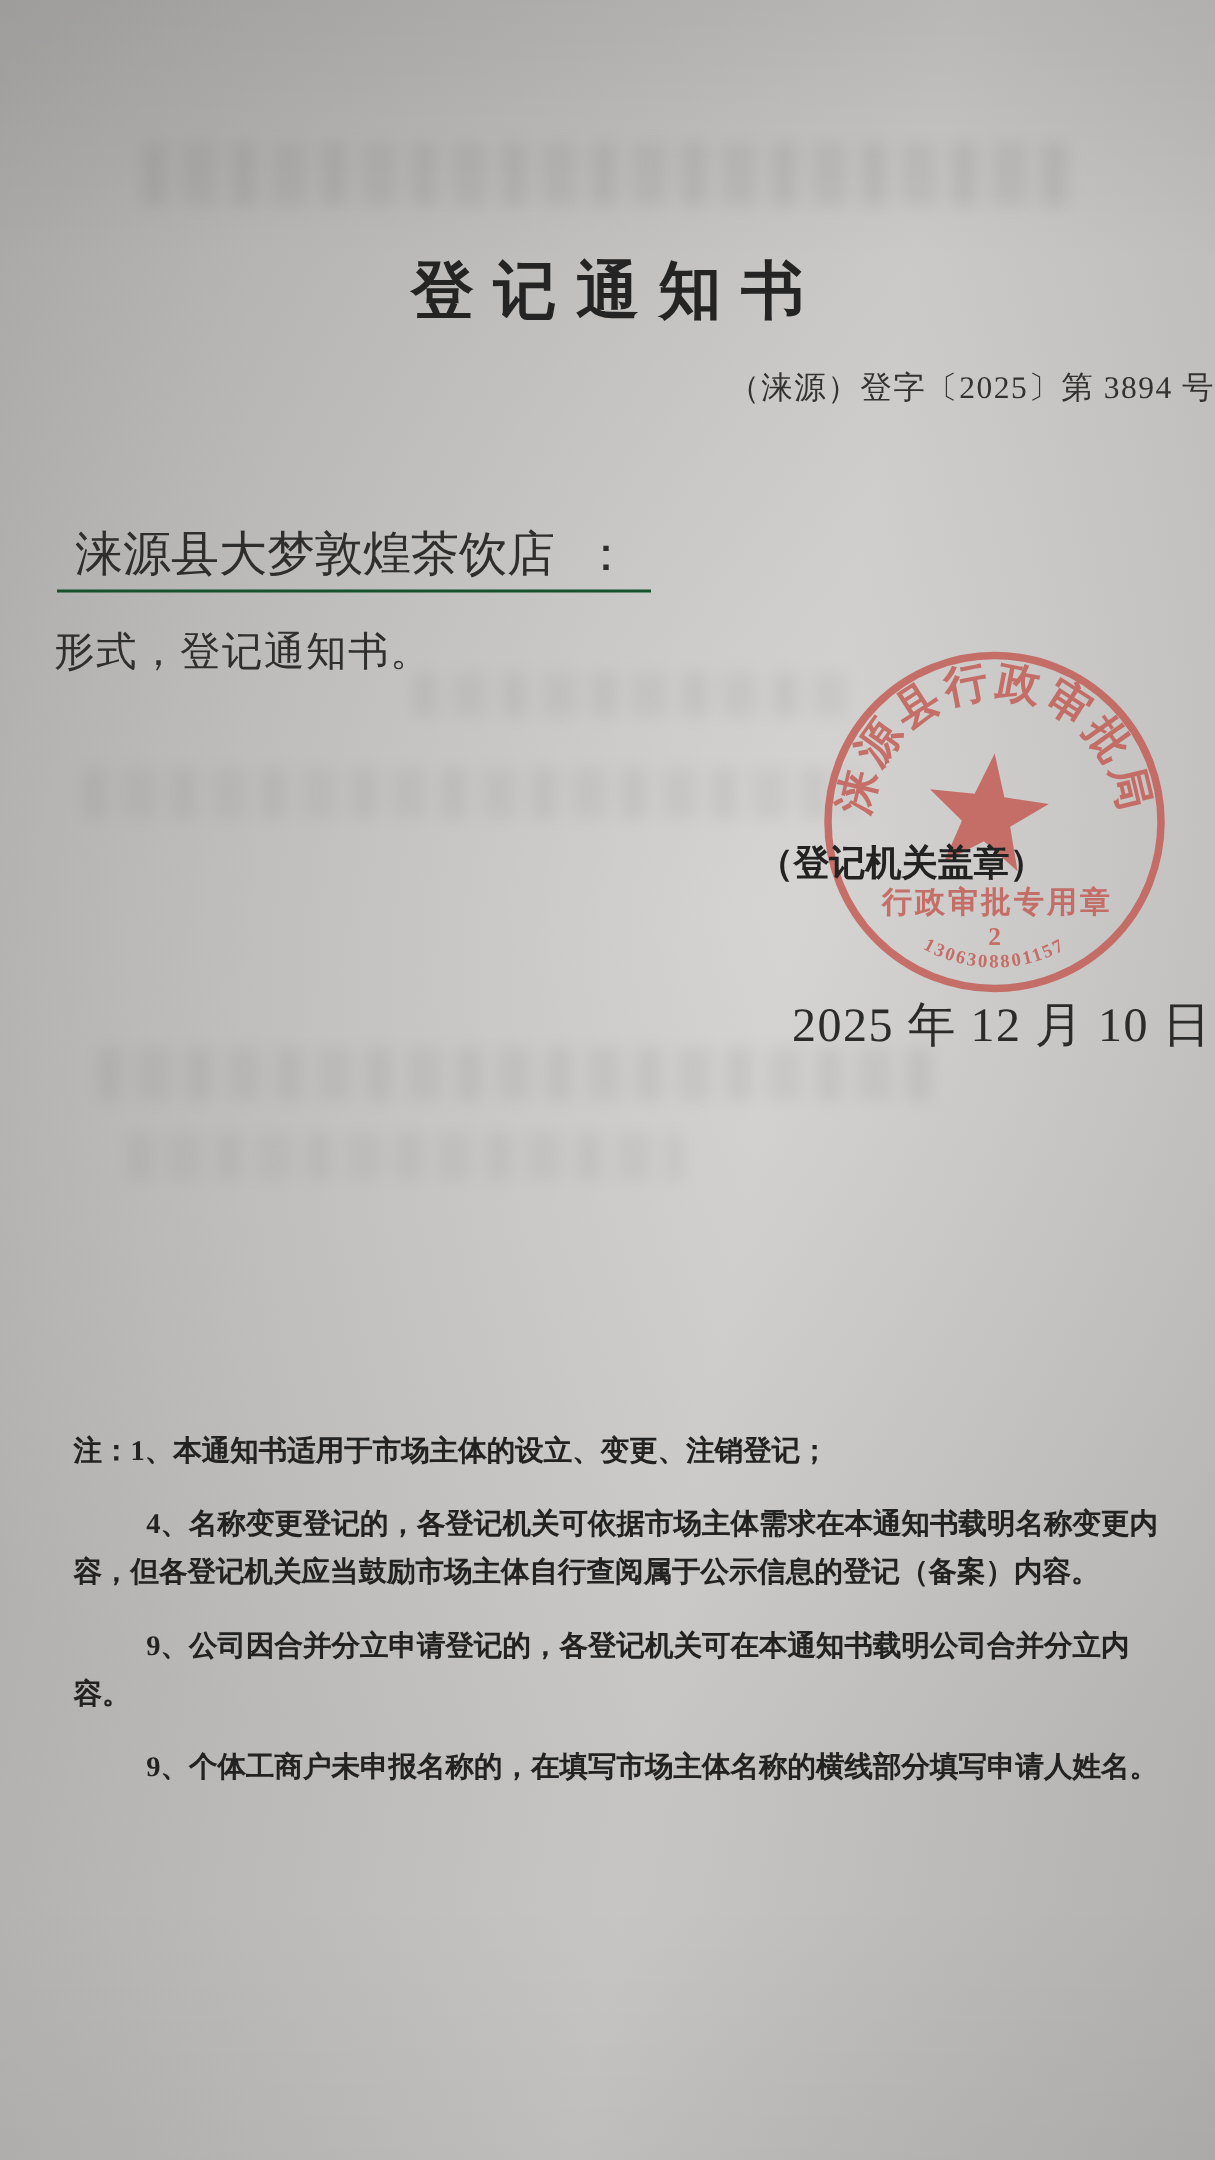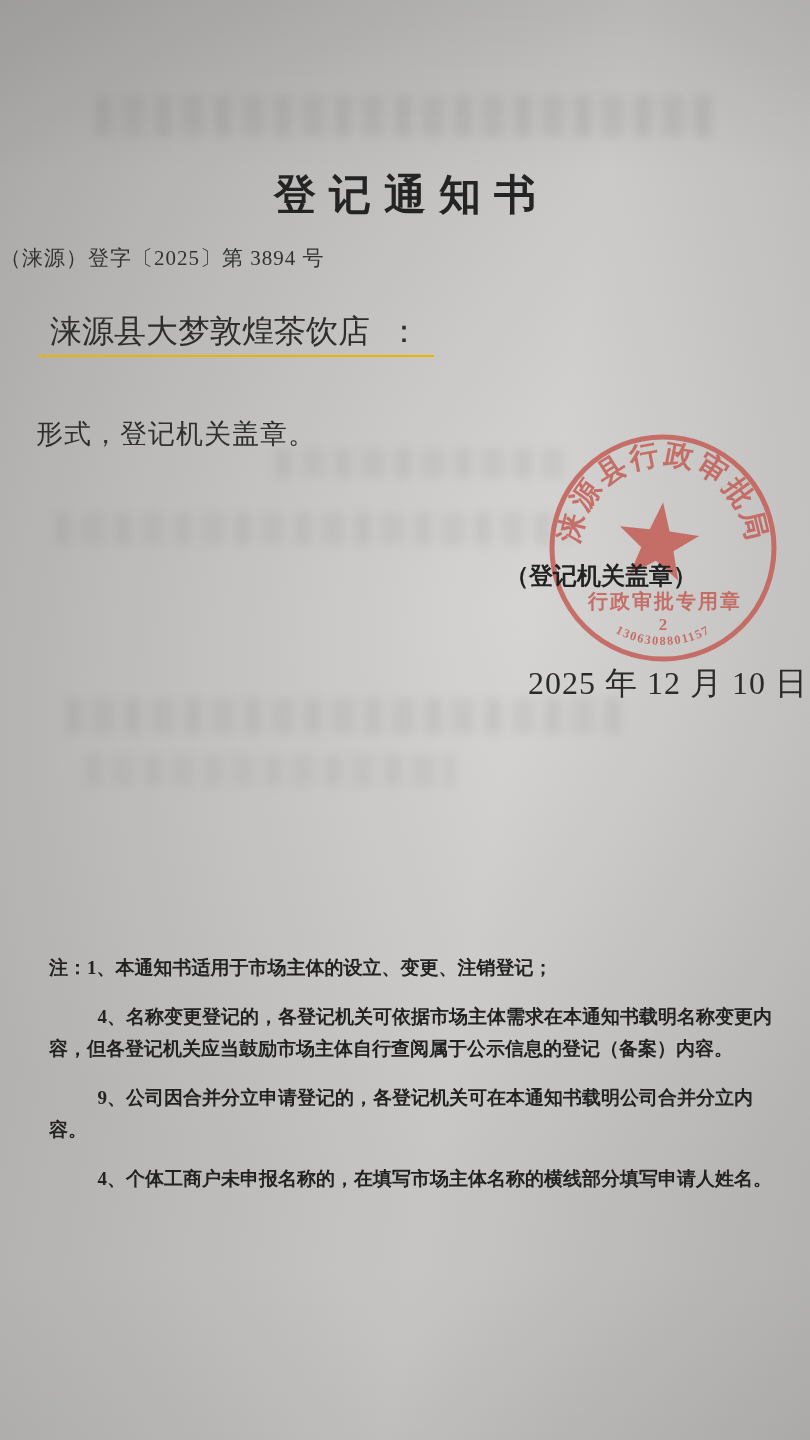--- a/index.html
+++ b/index.html
@@ -36,30 +36,30 @@
 
   .title {
     position: absolute; top: 170px; left: 0; right: 0;
     margin: 0; text-align: center;
     font-size: 42px; line-height: 50px; font-weight: 700;
     letter-spacing: 13px; text-indent: 13px;
     color: #242424;
   }
   .docnum {
     position: absolute; top: 243px; left: 0; right: 0;
-    text-align: left;
+    text-align: right;
     font-size: 21px; line-height: 30px; letter-spacing: 1px;
     color: #323232;
   }
 
   .addressee {
     position: absolute; top: 310px; left: 38px;
     font-size: 32px; line-height: 42px;
   }
-  .ul { border-bottom: 2px solid #eab308; }
+  .ul { border-bottom: 2px solid #14532d; margin-top: 38px; }
   .addressee .ul { display: inline-block; padding: 0 14px 3px 12px; }
   .addr-colon { margin-left: 18px; }
 
   .body-line {
     position: absolute; left: 36px; right: 22px; margin: 0;
     font-size: 27px; line-height: 40px; color: #2f2f2f;
     letter-spacing: 1px;
   }
   .line1 { top: 360px; text-indent: 2.9em; }
   .line2 { top: 414px; }
@@ -102,21 +102,21 @@
   <div class="bleed b5"></div>
 
   <h1 class="title">登记通知书</h1>
 
   <div class="docnum">（涞源）登字〔2025〕第 3894 号</div>
 
   <div class="addressee">
     <span class="ul"><span>涞源县大梦敦煌茶饮店</span><span class="addr-colon">：</span></span>
   </div>
 
-  <p class="body-line line2">形式，登记机关盖章。</p>
+  <p class="body-line line2">形式，登记通知书。</p>
 
   <svg class="seal" width="252" height="252" viewBox="-126 -126 252 252">
     <defs>
       <path id="arcTop" d="M -72.8 42 A 84 84 0 1 1 72.8 42" fill="none"></path>
       <path id="arcBottom" d="M -68.6 68.6 A 97 97 0 0 0 68.6 68.6" fill="none"></path>
     </defs>
     <g class="seal-ink">
       <circle cx="0" cy="0" r="111" fill="none" stroke="#c35a52" stroke-width="5"></circle>
       <text font-size="29" font-weight="700" fill="#c35a52" letter-spacing="3" text-anchor="middle">
         <textPath href="#arcTop" startOffset="50%">涞源县行政审批局</textPath>
@@ -133,16 +133,16 @@
   </svg>
 
   <div class="seal-caption">（登记机关盖章）</div>
 
   <div class="date-line">2025 年 12 月 10 日</div>
 
   <div class="notes">
     <p class="first">注：1、本通知书适用于市场主体的设立、变更、注销登记；</p>
     <p>4、名称变更登记的，各登记机关可依据市场主体需求在本通知书载明名称变更内容，但各登记机关应当鼓励市场主体自行查阅属于公示信息的登记（备案）内容。</p>
     <p>9、公司因合并分立申请登记的，各登记机关可在本通知书载明公司合并分立内容。</p>
-    <p>4、个体工商户未申报名称的，在填写市场主体名称的横线部分填写申请人姓名。</p>
+    <p>9、个体工商户未申报名称的，在填写市场主体名称的横线部分填写申请人姓名。</p>
   </div>
 
 </div>
 
 </body></html>

